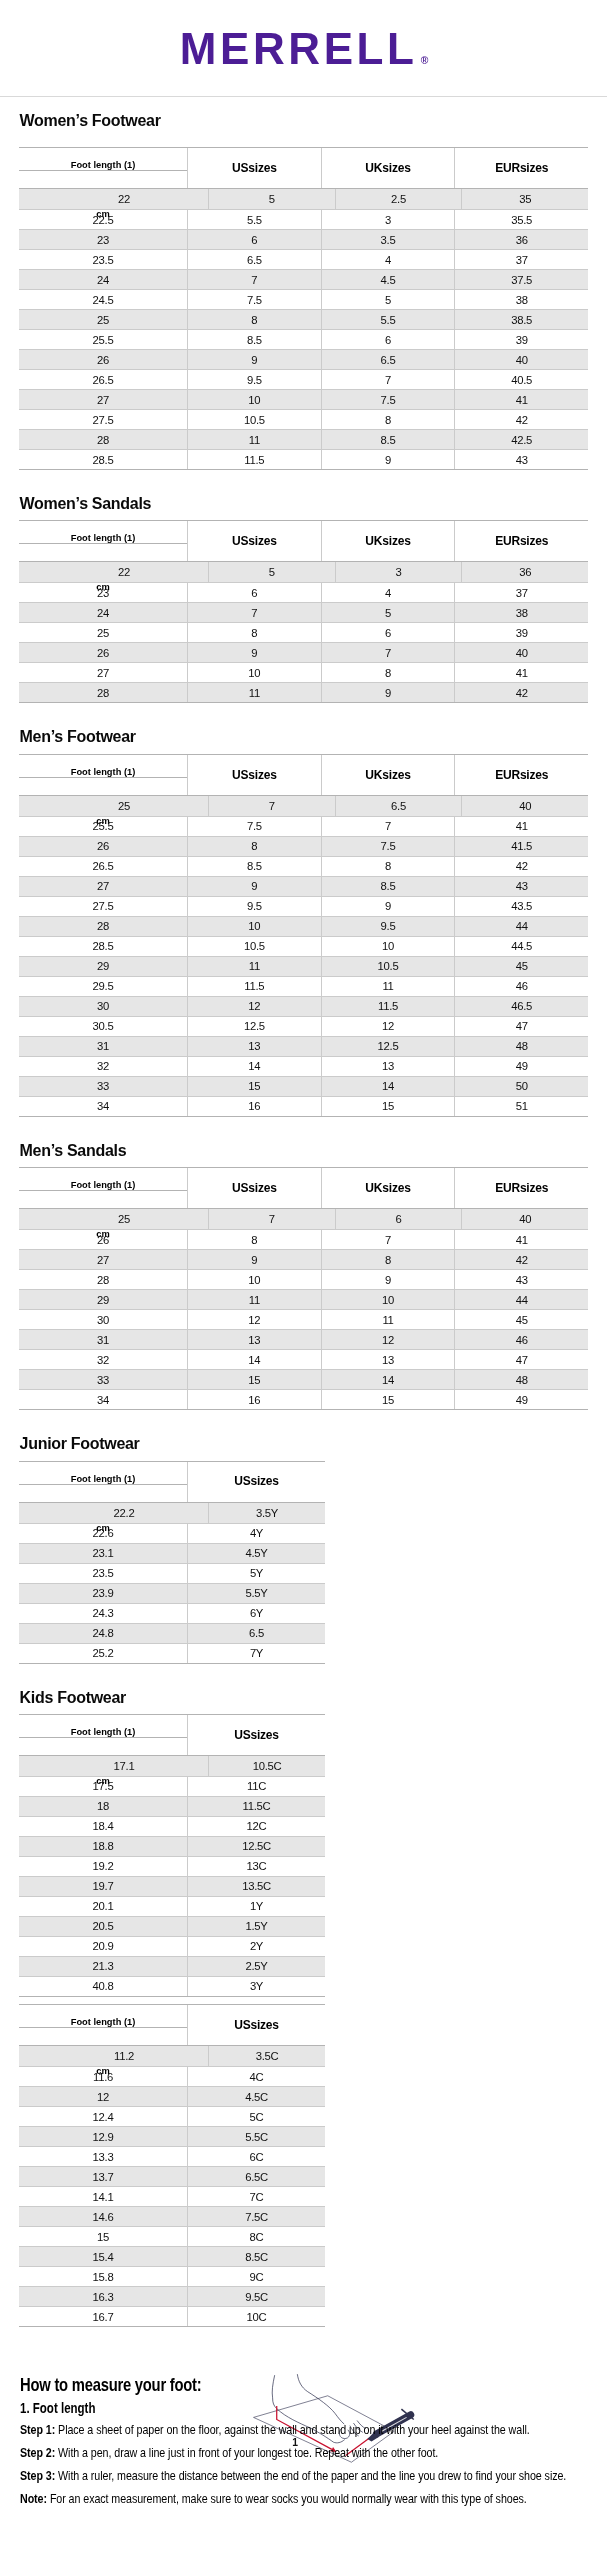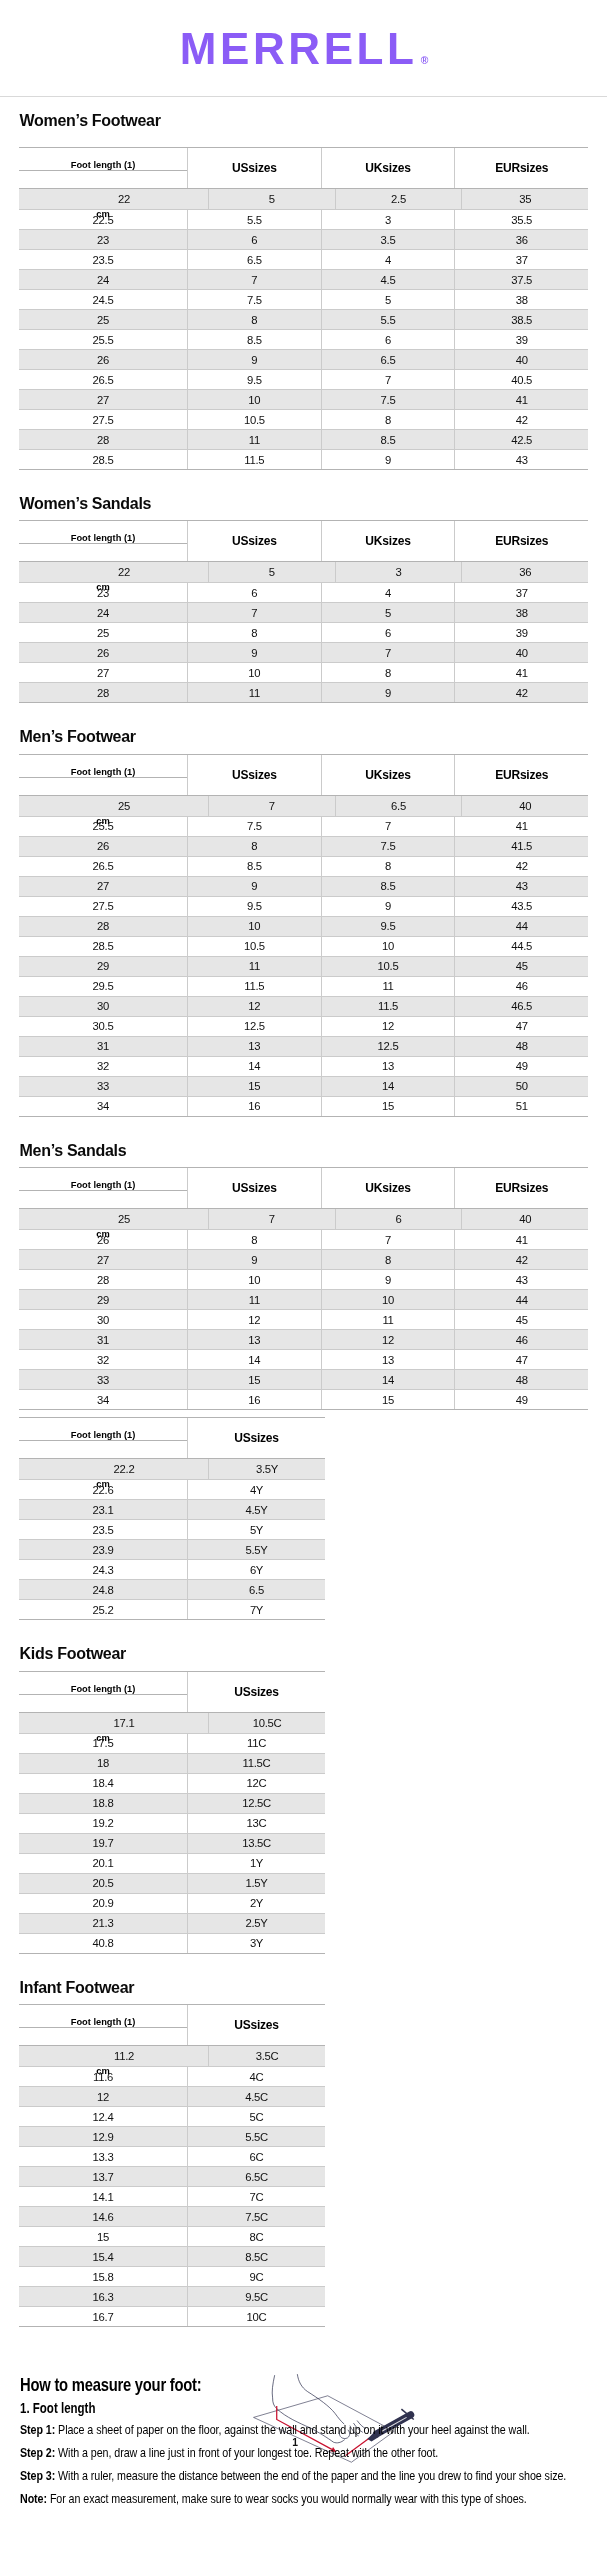--- a/index.html
+++ b/index.html
@@ -5,21 +5,21 @@
   * { margin:0; padding:0; box-sizing:border-box; }
   html,body { background:#ffffff; }
   body {
     width:608px; height:2599px; overflow:hidden; position:relative;
     font-family:"Liberation Sans","DejaVu Sans",sans-serif; color:#000;
   }
   
   .logo-wrap { padding-top:27px; text-align:center; }
   .logo-text {
     font-size:44px; font-weight:bold; letter-spacing:3.6px; line-height:1;
-    color:#8b5cf6; display:inline-block;
+    color:#4c1d95; display:inline-block;
   }
   .logo-reg { font-size:10.3px; font-weight:bold; letter-spacing:0; margin-left:3.1px; }
   .top-divider { border:0; border-top:0.5px solid #d9d9d9; margin-top:25px; }
 
   
   .size-section h2 {
     font-size:16px; font-weight:bold; letter-spacing:-0.3px;
     margin:24px 0 0 19.6px; line-height:1.2; color:#0a0a0a;
   }
   .size-section.first h2 { margin-top:14.4px; }
@@ -450,20 +450,21 @@
           <div class="cell">34</div>
           <div class="cell">16</div>
           <div class="cell">15</div>
           <div class="cell">49</div>
         </div>
       </div>
   </div>
 </section>
 
 <section class="size-section half">
+  <h2>Junior Footwear</h2>
   <div class="tbl">
     <div class="tbl-header">
       <div class="th-foot">
         <div class="th-foot-top">Foot length (1)</div>
         <div class="th-foot-cm">cm</div>
       </div>
     <div class="th-col">
           <span>US</span>
           <span>sizes</span>
         </div>
@@ -565,21 +566,20 @@
         </div>
         <div class="row">
           <div class="cell">40.8</div>
           <div class="cell">3Y</div>
         </div>
       </div>
   </div>
 </section>
 
 <section class="size-section half">
-  <h2>Infant Footwear</h2>
   <div class="tbl">
     <div class="tbl-header">
       <div class="th-foot">
         <div class="th-foot-top">Foot length (1)</div>
         <div class="th-foot-cm">cm</div>
       </div>
     <div class="th-col">
           <span>US</span>
           <span>sizes</span>
         </div>

